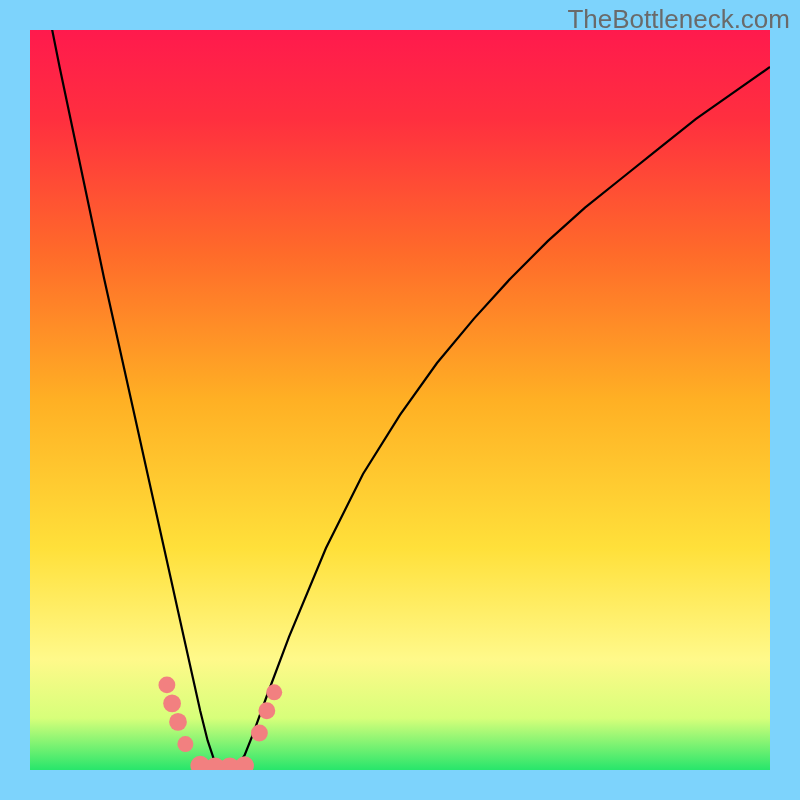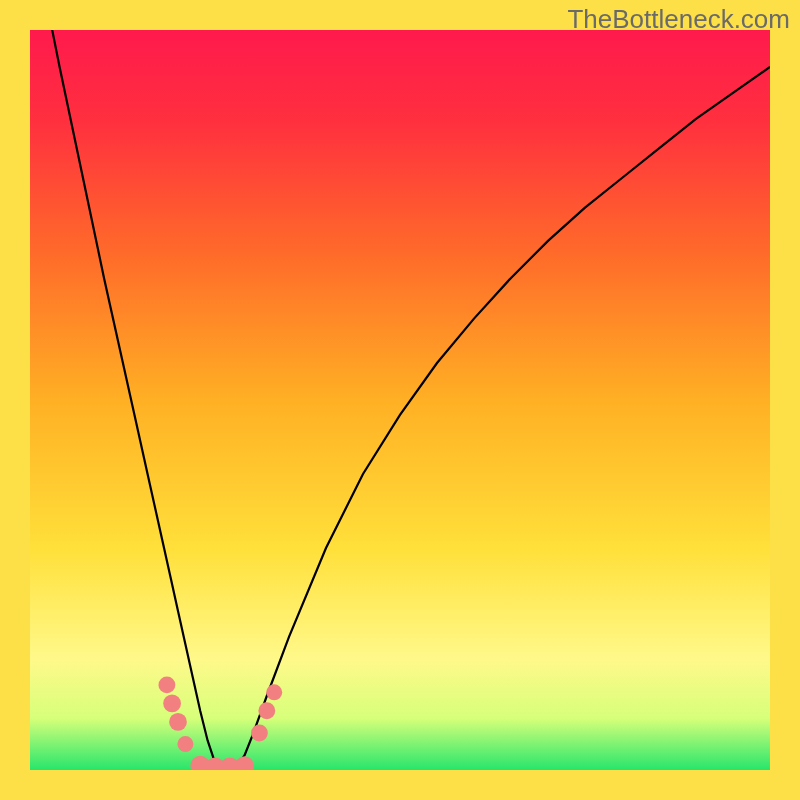--- a/index.html
+++ b/index.html
@@ -8,21 +8,21 @@
     width: 800px;
     height: 800px;
     background: #000000;
     overflow: hidden;
     font-family: Arial, Helvetica, sans-serif;
   }
   .frame {
     position: relative;
     width: 800px;
     height: 800px;
-    background: #fde047;
+    background: #7dd3fc;
   }
   .watermark {
     position: absolute;
     top: 4px;
     right: 10px;
     color: #6a6a6a;
     font-size: 26px;
     font-weight: 500;
     z-index: 10;
     letter-spacing: 0px;

